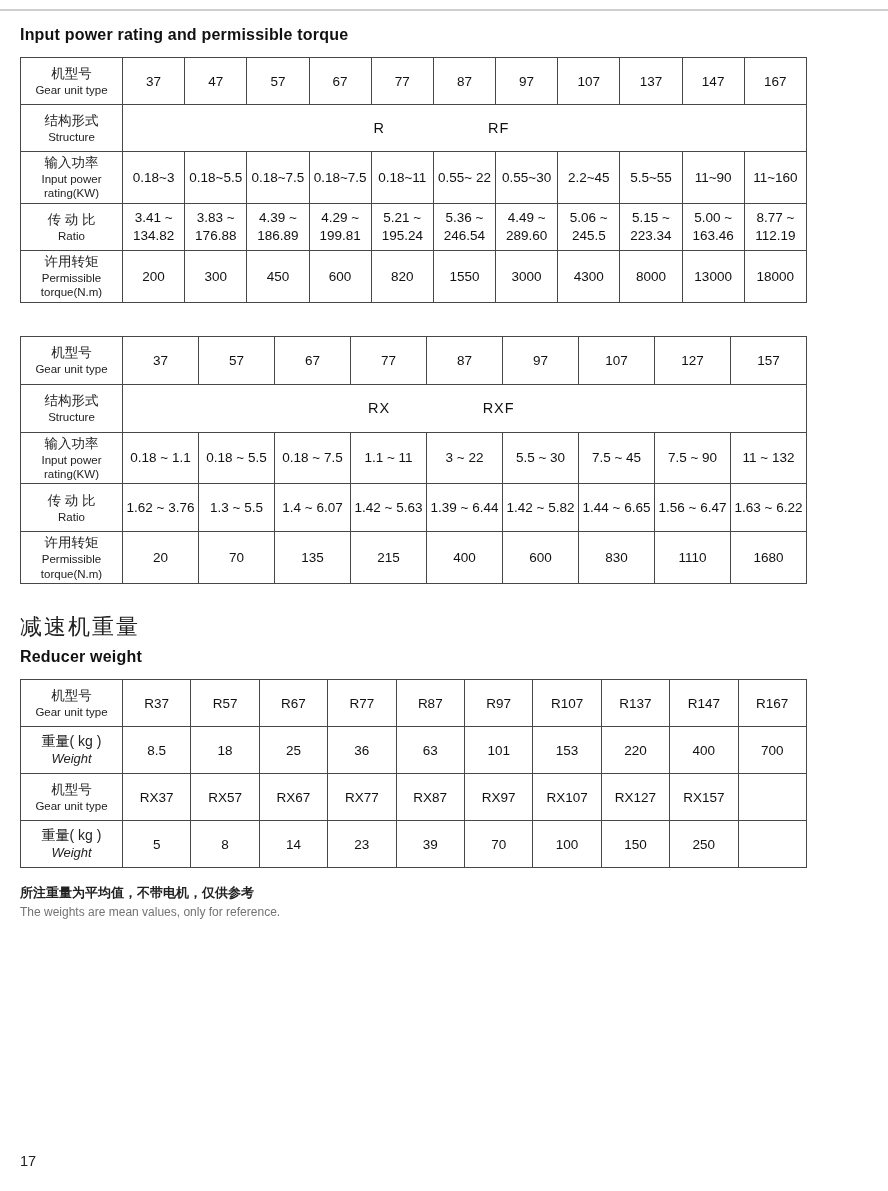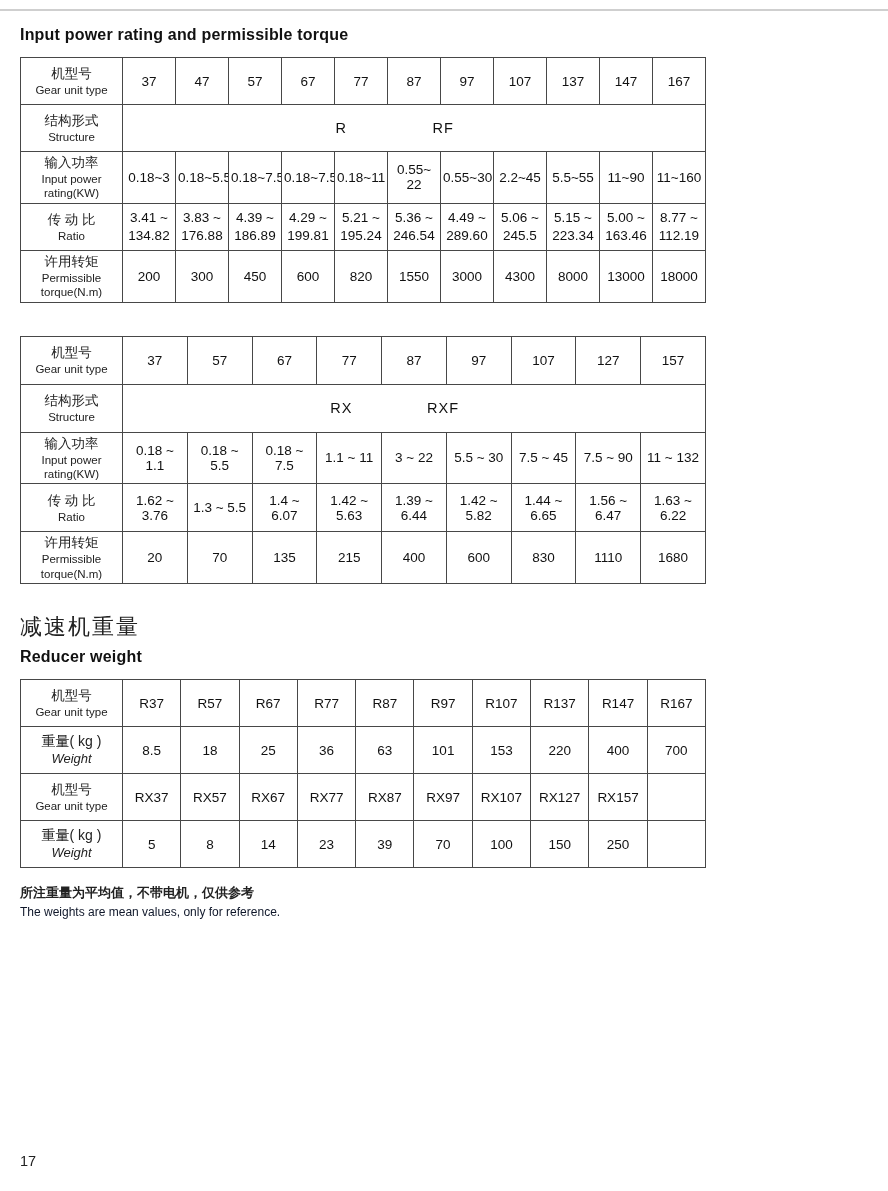--- a/index.html
+++ b/index.html
@@ -5,21 +5,21 @@
   html,body{margin:0;padding:0;}
   body{
     width:888px;height:1191px;position:relative;background:#ffffff;
     font-family:"Liberation Sans","DejaVu Sans",sans-serif;color:#111;
     overflow:hidden;
   }
   .top-rule{position:absolute;top:9px;left:0;width:888px;height:2px;background:#cfcfcf;}
   .page{padding:26px 22px 0 20px;}
   .title-zh{font-size:22px;font-weight:500;letter-spacing:2px;color:#222;margin:0 0 6px 0;}
   .title-en{font-size:16px;font-weight:bold;color:#111;margin:0 0 13px 0;letter-spacing:0.2px;}
-  table{border-collapse:collapse;width:686px;table-layout:fixed;}
+  table{border-collapse:collapse;width:787px;table-layout:fixed;}
   td{
     border:1px solid #474747;text-align:center;vertical-align:middle;
     font-size:13.5px;color:#111;padding:2px;overflow:hidden;
   }
   .t1 td,.t3 td{height:42px;}
   .t2 td{height:43px;}
   .lbl .zh{display:block;font-size:13.5px;color:#222;}
   .lbl .en{display:block;font-size:11.5px;line-height:1.25;white-space:pre-line;color:#222;}
   .lbl-weight .zh{font-size:14px;}
   .lbl-weight .en{font-size:13px;font-style:italic;}
@@ -27,21 +27,21 @@
   .struct-cell{position:relative;}
   .struct-cell .s-l,.struct-cell .s-r{
     position:absolute;top:50%;transform:translate(-50%,-50%);font-size:14.5px;letter-spacing:1px;
   }
   .struct-cell .s-l{left:37.5%;}
   .struct-cell .s-r{left:55%;}
   .gap1{height:33px;}
   .sec2{margin-top:28px;}
   .foot{margin-top:16px;}
   .foot .zh{font-size:13px;font-weight:600;color:#222;margin:0 0 3px 0;}
-  .foot .en{font-size:12px;color:#0f172a;margin:0;}
+  .foot .en{font-size:12px;color:#737373;margin:0;}
   .page-num{position:absolute;left:20px;bottom:22px;font-size:14.5px;color:#222;}
 </style>
 </head>
 <body>
 
 <div class="top-rule"></div>
 
 <div class="page">
 
   <h2 class="title-en">Input power rating and permissible torque</h2>

